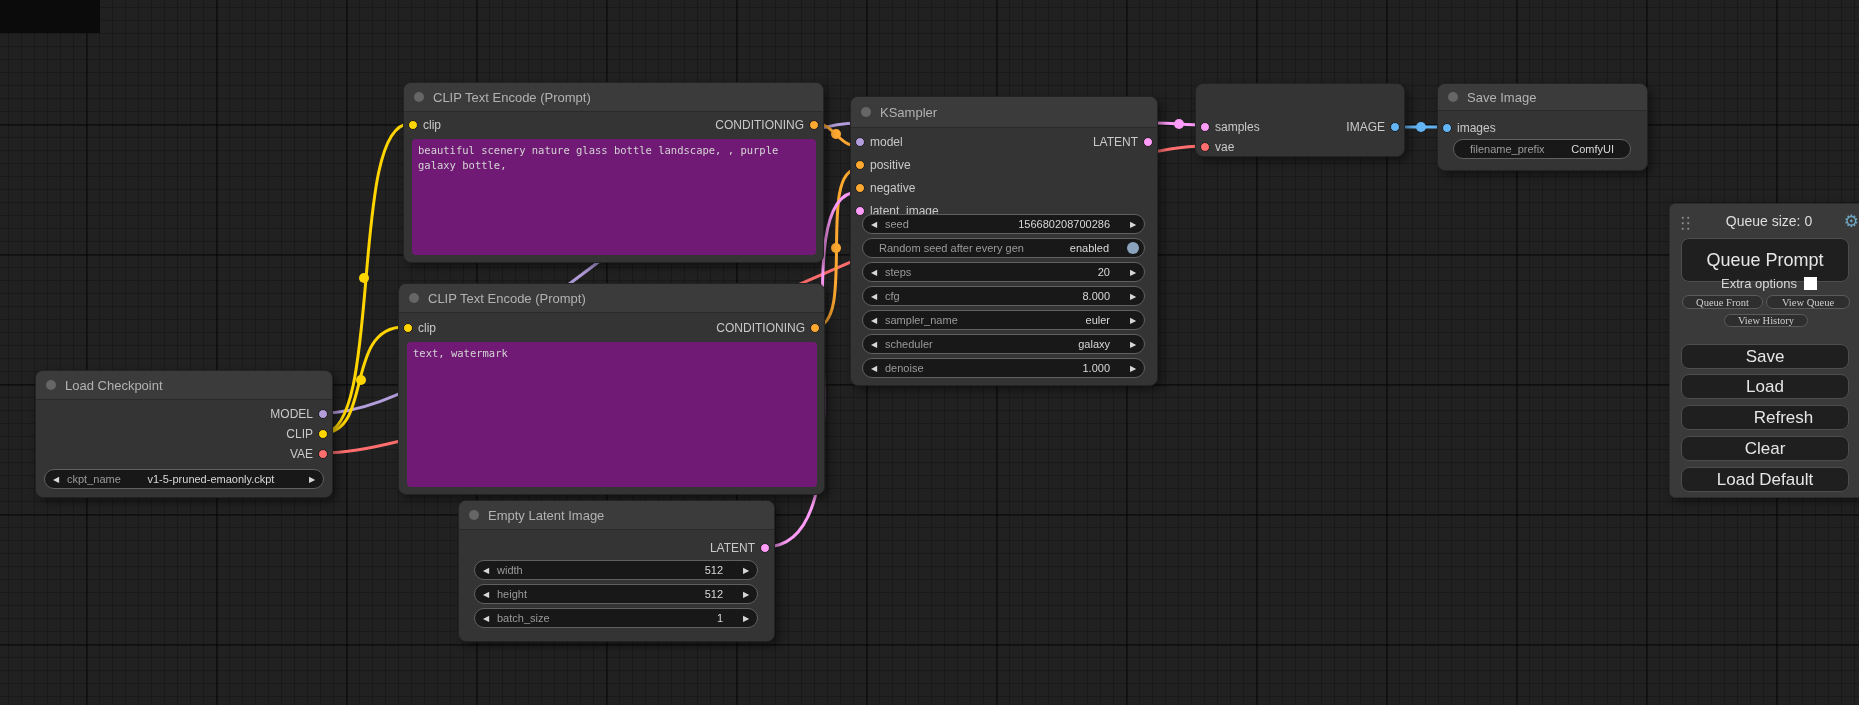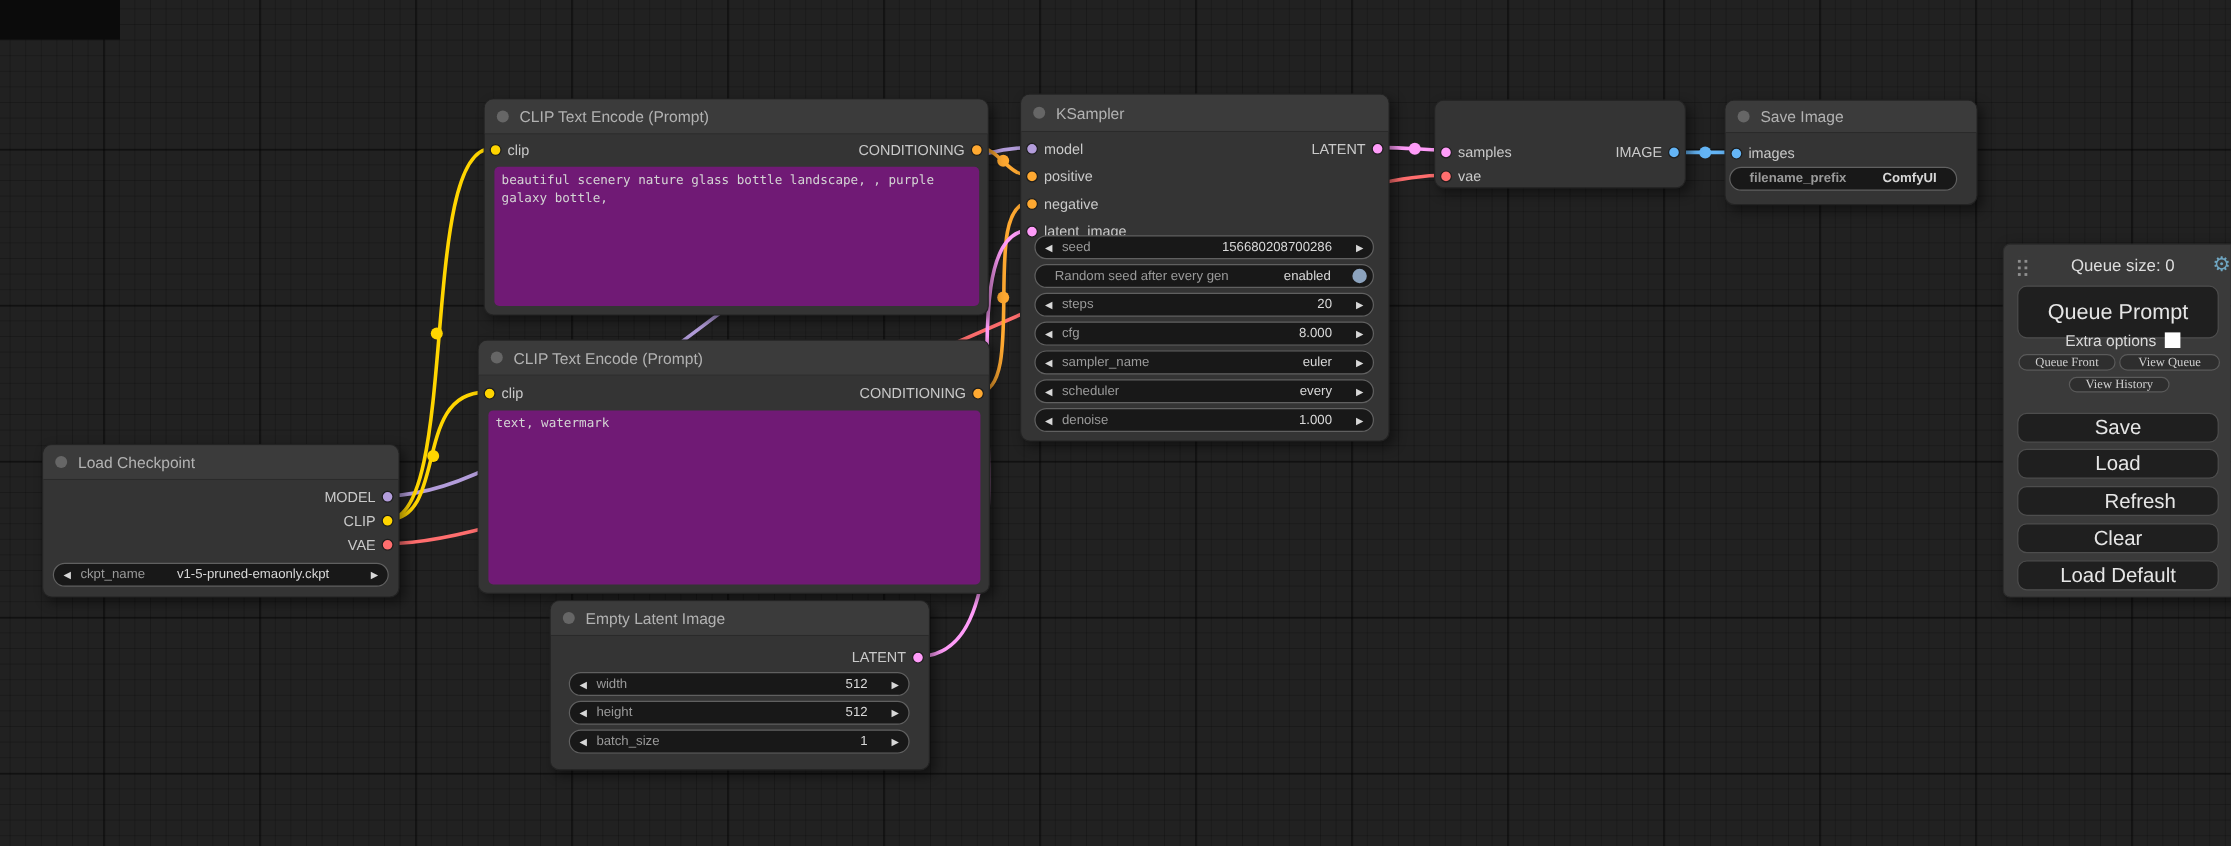--- a/index.html
+++ b/index.html
@@ -170,21 +170,21 @@
     <span class="arr">▶</span>
   </div>
   <div class="pill" style="left:15px;right:16px;top:107px;">
     <span class="arr">◀</span>
     <span class="wl">batch_size</span>
     <span class="wv">1</span>
     <span class="arr">▶</span>
   </div>
 </div>
 
-<div class="node" style="left:850px;top:78px;width:308px;height:290px;">
+<div class="node" style="left:850px;top:96px;width:308px;height:290px;">
   <div class="ntitle" style="height:30px;">
     <span class="ndot"></span>
     <span>KSampler</span>
   </div>
   <div class="prow" style="top:35px;">
     <span class="pdot in" style="background: rgb(179, 157, 219);"></span>
     <span class="plab-in">model</span>
     <span class="plab-out">LATENT</span>
     <span class="pdot out" style="background: rgb(255, 156, 249);"></span>
   </div>
@@ -226,21 +226,21 @@
   </div>
   <div class="pill" style="left:11px;right:12px;top:213px;">
     <span class="arr">◀</span>
     <span class="wl">sampler_name</span>
     <span class="wv">euler</span>
     <span class="arr">▶</span>
   </div>
   <div class="pill" style="left:11px;right:12px;top:237px;">
     <span class="arr">◀</span>
     <span class="wl">scheduler</span>
-    <span class="wv">every</span>
+    <span class="wv">galaxy</span>
     <span class="arr">▶</span>
   </div>
   <div class="pill" style="left:11px;right:12px;top:261px;">
     <span class="arr">◀</span>
     <span class="wl">denoise</span>
     <span class="wv">1.000</span>
     <span class="arr">▶</span>
   </div>
 </div>
 
@@ -259,21 +259,21 @@
 
 <div class="node" style="left:1437px;top:83px;width:211px;height:88px;">
   <div class="ntitle" style="height:26px;">
     <span class="ndot"></span>
     <span>Save Image</span>
   </div>
   <div class="prow" style="top:34px;text-align:right;">
       <span class="pdot in" style="background: rgb(100, 181, 246);"></span>
       <span class="plab-in">images</span>
     </div>
-  <div class="pill pad-l" style="left:3px;right:16px;top:55px;font-weight:bold;">
+  <div class="pill pad-l" style="left:15px;right:16px;top:55px;">
     <span class="wl">filename_prefix</span>
     <span class="wv" style="padding-right:16px;">ComfyUI</span>
   </div>
 </div>
 
 <div class="menu">
   <div class="menu-head">
     <span class="drag-handle"></span>
     <span class="qsize">Queue size: 0</span>
     <span class="gear">⚙</span>

